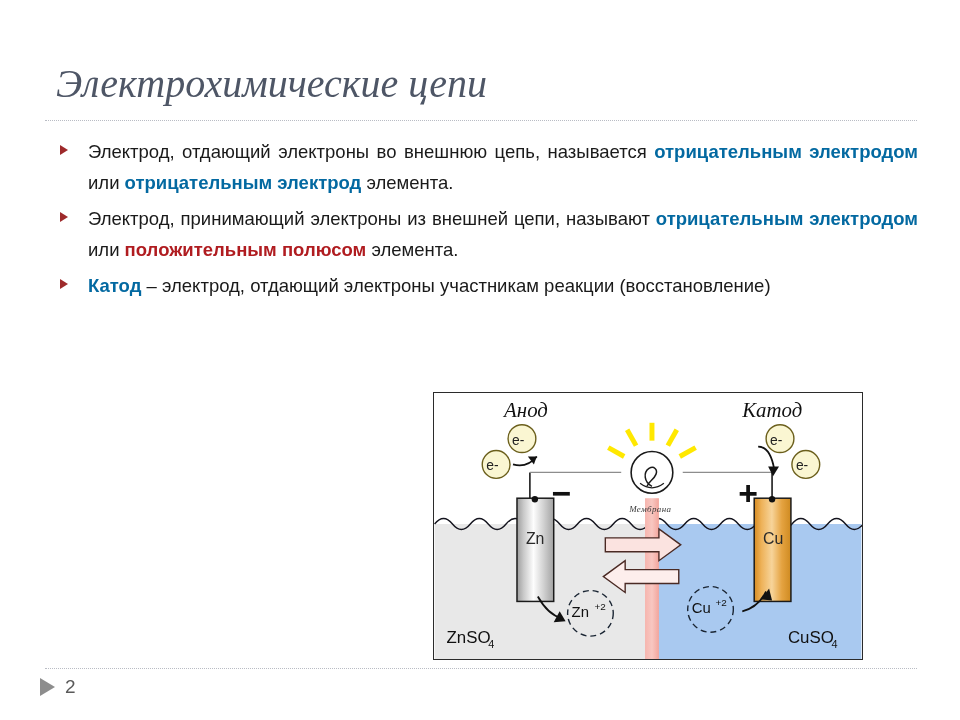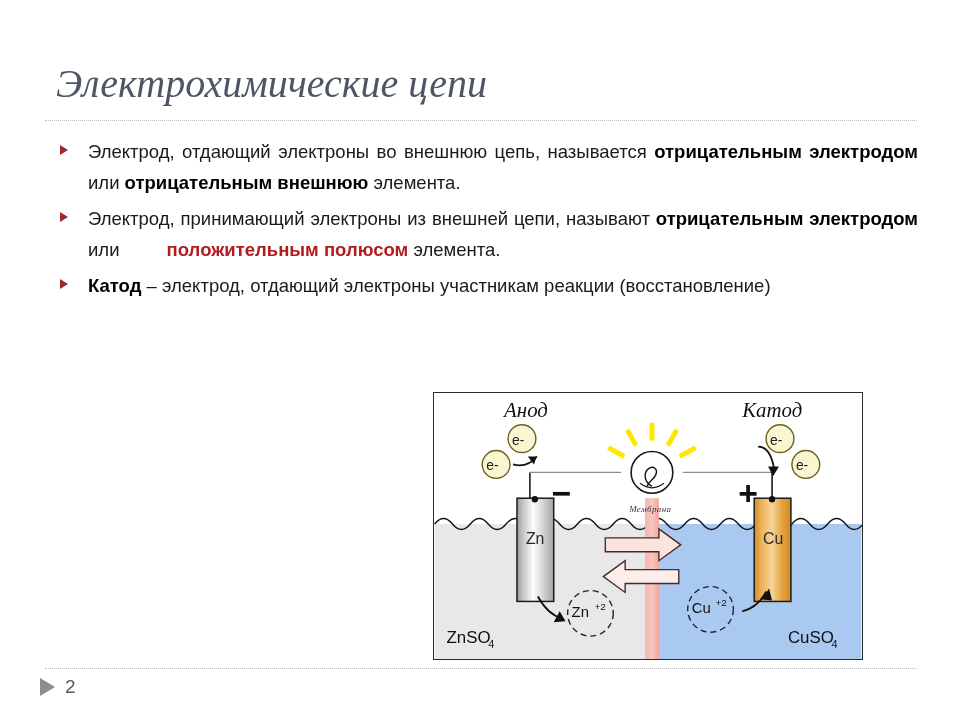--- a/index.html
+++ b/index.html
@@ -36,22 +36,22 @@
   .bullet:last-child{margin-bottom:0;}
   .bullet.nojust{text-align:left;}
   .bullet .marker{
     position:absolute;left:8px;top:9px;
     width:0;height:0;
     border-left:8px solid #9e2a2b;
     border-top:5px solid transparent;
     border-bottom:5px solid transparent;
   }
   .bullet p{margin:0;}
-  b.kw{font-weight:bold;color:#000000;}
-  b.kw2{font-weight:bold;color:#b01c20;margin-left:42px;}
+  b.kw{font-weight:bold;color:#0369a1;}
+  b.kw2{font-weight:bold;color:#b01c20;}
 
   
   .figure{
     position:absolute;left:433px;top:392px;width:430px;height:268px;
     background:#ffffff;border:1.5px solid #2b2b2b;
     box-sizing:border-box;overflow:hidden;
   }
   .fig-svg{display:block;width:100%;height:100%;}
 
   
@@ -76,21 +76,21 @@
 
 <div class="slide">
 
   <div class="title">Электрохимические цепи</div>
   <div class="title-rule"></div>
 
   <div class="body">
 
     <div class="bullet">
       <span class="marker"></span>
-      <p><span>Электрод, отдающий электроны во внешнюю цепь, называется </span><b class="kw">отрицательным электродом</b><span> или </span><b class="kw">отрицательным внешнюю</b><span> элемента.</span></p>
+      <p><span>Электрод, отдающий электроны во внешнюю цепь, называется </span><b class="kw">отрицательным электродом</b><span> или </span><b class="kw">отрицательным электрод</b><span> элемента.</span></p>
     </div>
 
     <div class="bullet">
       <span class="marker"></span>
       <p><span>Электрод, принимающий электроны из внешней цепи, называют </span><b class="kw">отрицательным электродом</b><span> или </span><b class="kw2">положительным полюсом</b><span> элемента.</span></p>
     </div>
 
 
     <div class="bullet nojust">
       <span class="marker"></span>

